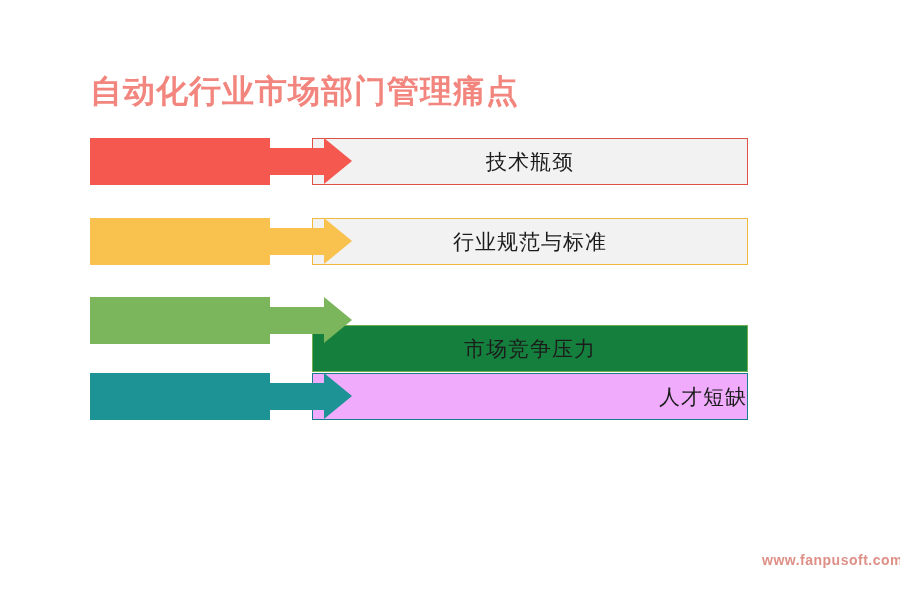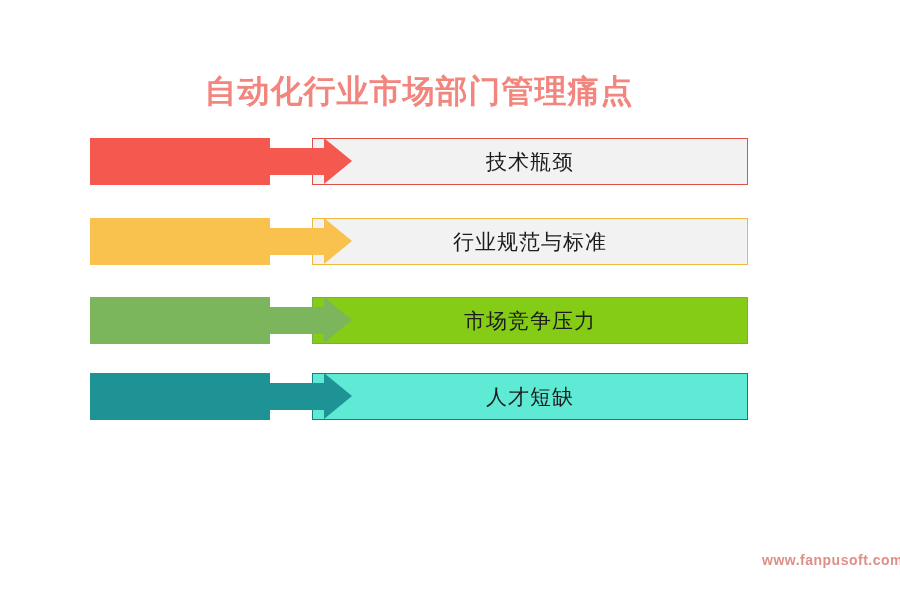--- a/index.html
+++ b/index.html
@@ -22,21 +22,21 @@
     left: 90px;
     top: 0;
     width: 658px;
     height: 600px;
   }
   .title {
     position: absolute;
     left: 0;
     top: 74px;
     width: 100%;
-    text-align: center;
+    text-align: left;
     font-size: 32px;
     font-weight: bold;
     letter-spacing: 1px;
     color: #F2867E;
     line-height: 34px;
   }
   .row {
     position: absolute;
     left: 0;
     width: 658px;
@@ -151,30 +151,30 @@
     <div class="row" style="--bar: #F9C24F; --border: #F0B83C;">
       <div class="pbox" style="background: rgb(242, 242, 242);">
         <span class="plabel">行业规范与标准</span>
       </div>
       <div class="bar"></div>
       <div class="stem"></div>
       <div class="head"></div>
     </div>
 
     <div class="row" style="--bar: #7BB55C; --border: #74AE52;">
-      <div class="pbox" style="background: #84cc16;">
+      <div class="pbox" style="background: #15803d; margin-top: 28px;">
         <span class="plabel">市场竞争压力</span>
       </div>
       <div class="bar"></div>
       <div class="stem"></div>
       <div class="head"></div>
     </div>
 
     <div class="row" style="--bar: #1E9396; --border: #157E8C;">
-      <div class="pbox" style="background: #5eead4;">
+      <div class="pbox" style="background: #f0abfc; justify-content: flex-end;">
         <span class="plabel">人才短缺</span>
       </div>
       <div class="bar"></div>
       <div class="stem"></div>
       <div class="head"></div>
     </div>
 
   </div>
 
   <div class="logo">

